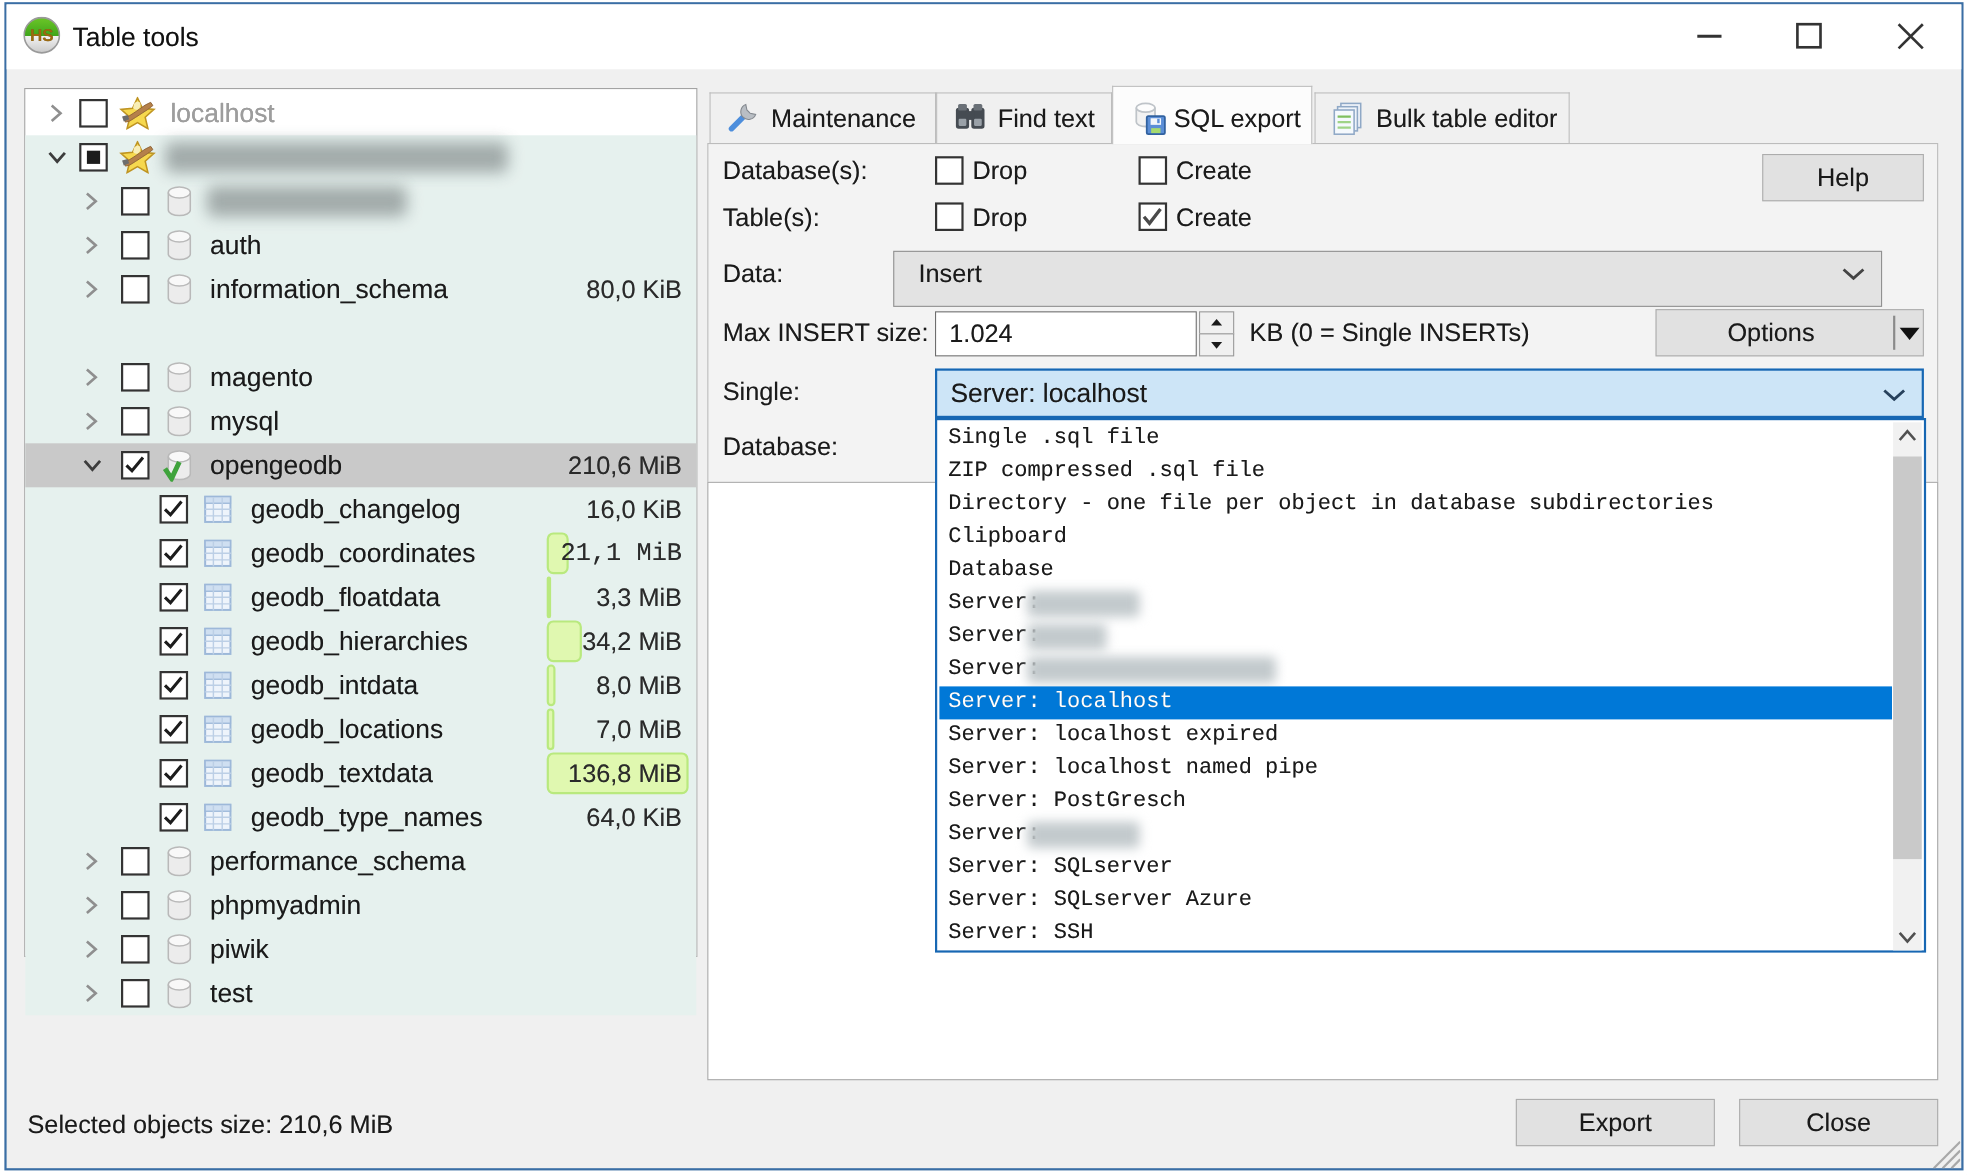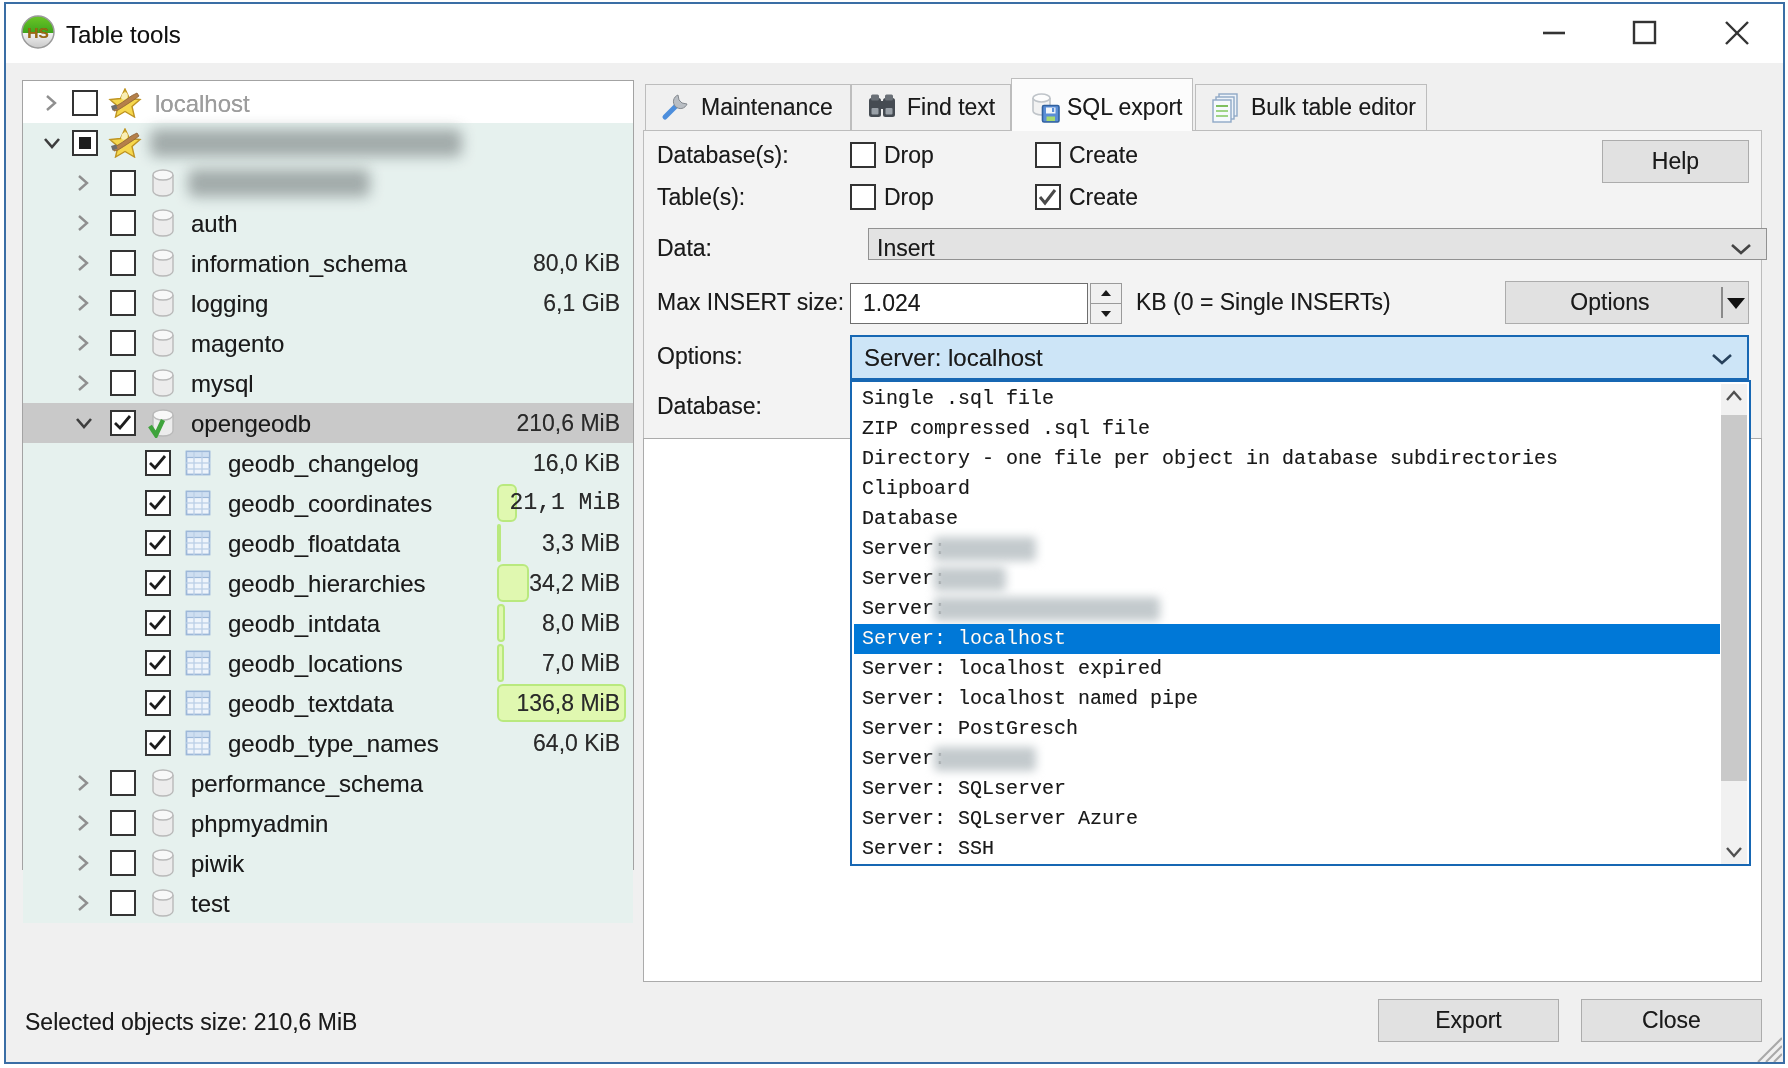--- a/index.html
+++ b/index.html
@@ -116,32 +116,20 @@
         <polyline points="5,3 13,10 5,17" fill="none" stroke="#8f8f8f" stroke-width="2.4"></polyline>
       </svg>
       <div class="cb" style="left:87px;top:7px"></div>
       <svg style="position:absolute;left:125px;top:5px" width="30" height="30" viewBox="0 0 30 30">
 <path d="M5 7 L5 23 A10 5 0 0 0 25 23 L25 7" fill="#ececec" stroke="#b9b9b9" stroke-width="1.4"></path>
 <ellipse cx="15" cy="7" rx="10" ry="5" fill="#f8f8f8" stroke="#b9b9b9" stroke-width="1.4"></ellipse>
 </svg>
       <div class="row-name" style="left:168px;top:7px;">information_schema</div>
       <div class="size" style="left:467px;top:7px;">80,0 KiB</div>
     </div>
-    <div class="trow" style="top:202px">
-      <svg style="position:absolute;left:51px;top:10px" width="18" height="20" viewBox="0 0 18 20">
-        <polyline points="5,3 13,10 5,17" fill="none" stroke="#8f8f8f" stroke-width="2.4"></polyline>
-      </svg>
-      <div class="cb" style="left:87px;top:7px"></div>
-      <svg style="position:absolute;left:125px;top:5px" width="30" height="30" viewBox="0 0 30 30">
-<path d="M5 7 L5 23 A10 5 0 0 0 25 23 L25 7" fill="#ececec" stroke="#b9b9b9" stroke-width="1.4"></path>
-<ellipse cx="15" cy="7" rx="10" ry="5" fill="#f8f8f8" stroke="#b9b9b9" stroke-width="1.4"></ellipse>
-</svg>
-      <div class="row-name" style="left:168px;top:7px;">logging</div>
-      <div class="size" style="left:467px;top:7px;">6,1 GiB</div>
-    </div>
     <div class="trow" style="top:242px">
       <svg style="position:absolute;left:51px;top:10px" width="18" height="20" viewBox="0 0 18 20">
         <polyline points="5,3 13,10 5,17" fill="none" stroke="#8f8f8f" stroke-width="2.4"></polyline>
       </svg>
       <div class="cb" style="left:87px;top:7px"></div>
       <svg style="position:absolute;left:125px;top:5px" width="30" height="30" viewBox="0 0 30 30">
 <path d="M5 7 L5 23 A10 5 0 0 0 25 23 L25 7" fill="#ececec" stroke="#b9b9b9" stroke-width="1.4"></path>
 <ellipse cx="15" cy="7" rx="10" ry="5" fill="#f8f8f8" stroke="#b9b9b9" stroke-width="1.4"></ellipse>
 </svg>
       <div class="row-name" style="left:168px;top:7px;">magento</div>
@@ -366,39 +354,39 @@
 <div class="tab" style="left:851px;width:160px;"></div>
 <div class="tab" style="left:1195px;width:232px;"></div>
 <div class="tab" style="left:1011px;top:78px;height:53px;width:182px;background:#fcfcfc;z-index:5;"></div>
 <div class="abs" id="tabbox"></div>
 <div class="abs" id="whitebox"></div>
 
 <div class="flabel" style="top:142px;">Database(s):</div>
 <div class="flabel" style="top:184px;">Table(s):</div>
 <div class="flabel" style="top:235px;">Data:</div>
 <div class="flabel" style="top:289px;">Max INSERT size:</div>
-<div class="flabel" style="top:343px;">Options:</div>
+<div class="flabel" style="top:343px;">Single:</div>
 <div class="flabel" style="top:393px;">Database:</div>
 
 <div class="cb" style="left:850px;top:142px;"></div>
 <div class="abs" style="left:884px;top:142px;">Drop</div>
 <div class="cb" style="left:1035px;top:142px;"></div>
 <div class="abs" style="left:1069px;top:142px;">Create</div>
 <div class="cb" style="left:850px;top:184px;"></div>
 <div class="abs" style="left:884px;top:184px;">Drop</div>
 <div class="cb" style="left:1035px;top:184px;">
   <svg width="22" height="22" viewBox="0 0 22 22">
       <polyline points="3,11 8,17 18,4" fill="none" stroke="#4a4a4a" stroke-width="3"></polyline>
     </svg>
 </div>
 <div class="abs" style="left:1069px;top:184px;">Create</div>
 
 <div class="btn" style="left:1602px;top:140px;width:147px;height:43px;line-height:41px;">Help</div>
 
-<div class="combo" style="left:868px;top:228px;width:899px;height:32px;line-height:39px;padding-left:8px;">Insert
+<div class="combo" style="left:812px;top:228px;width:899px;height:51px;line-height:39px;padding-left:22px;">Insert
   <svg class="chev" style="right:14px;top:14px;" viewBox="0 0 22 12">
       <polyline points="2,2 11,10 20,2" fill="none" stroke="#444" stroke-width="2.6"></polyline>
     </svg>
 </div>
 
 <div class="abs" style="left:850px;top:283px;width:238px;height:41px;background:#fff;border:1px solid #6e6e6e;line-height:39px;padding-left:12px;">1.024</div>
 <div class="abs" style="left:1090px;top:283px;width:32px;height:21px;background:#f0f0f0;border:1px solid #9a9a9a;"></div>
 <div class="abs" style="left:1090px;top:303px;width:32px;height:21px;background:#f0f0f0;border:1px solid #9a9a9a;"></div>
 <svg class="abs" style="left:1090px;top:283px;" width="32" height="41" viewBox="0 0 32 41">
   <polygon points="16,7 21,13 11,13" fill="#1a1a1a"></polygon>

